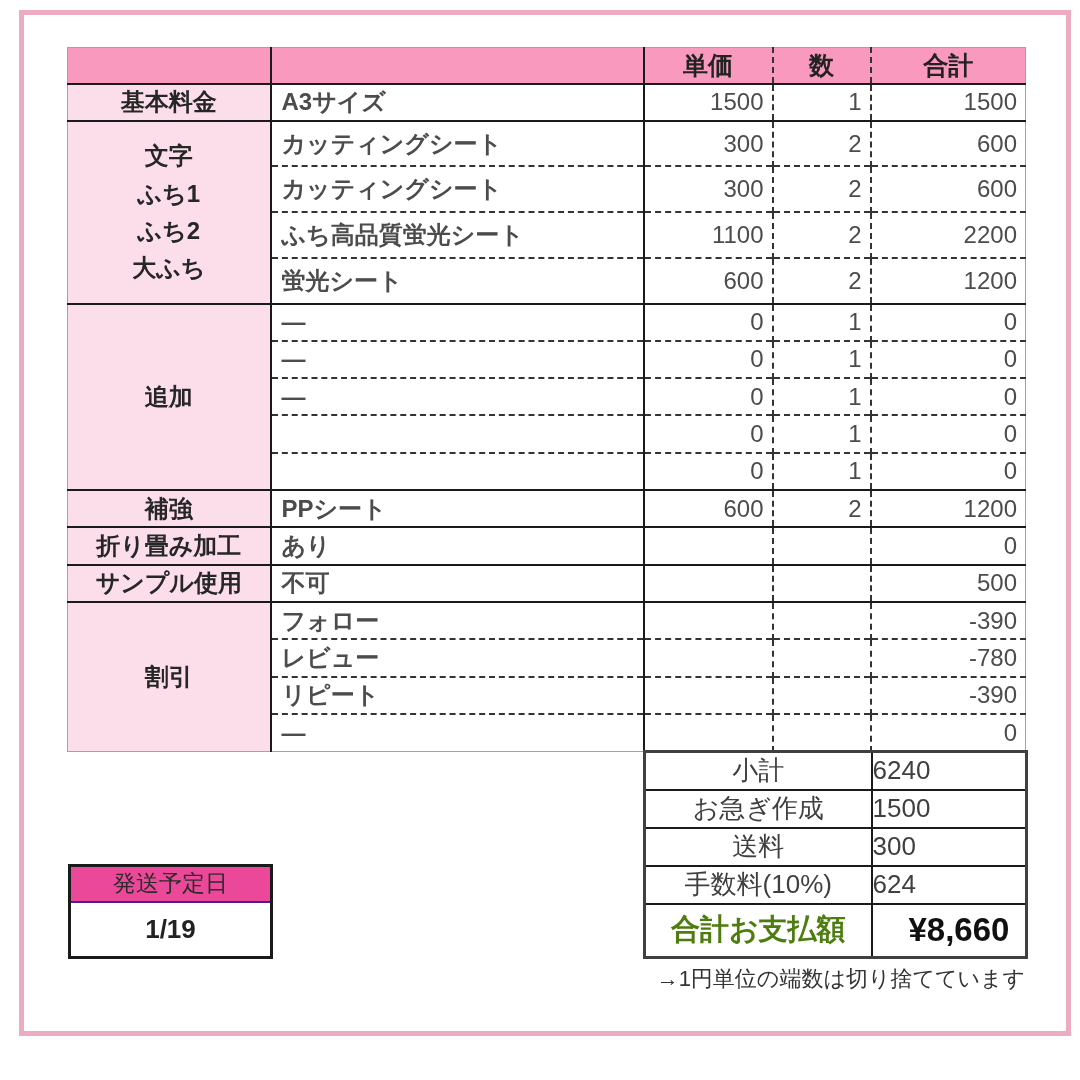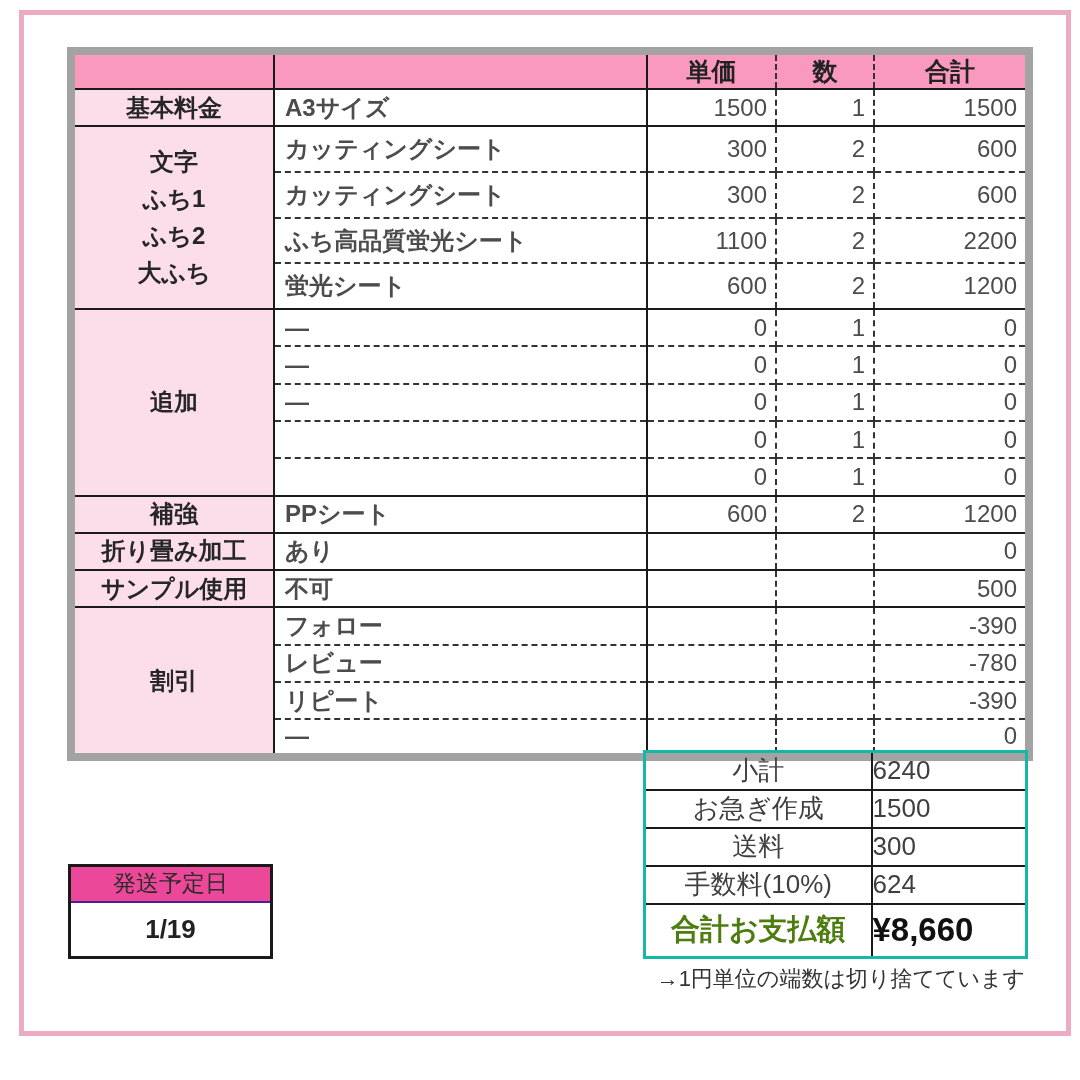--- a/index.html
+++ b/index.html
@@ -7,48 +7,48 @@
               font-family:"Liberation Sans","DejaVu Sans",sans-serif; }
   body { position:relative; }
 
   
   .frame { position:absolute; left:19px; top:10px; width:1052px; height:1026px;
            border:5px solid #edaac3; background:#ffffff; }
 
   
   table { border-collapse:collapse; table-layout:fixed; }
   .main-table { position:absolute; left:67px; top:47px; width:958px; height:672px;
-                border:8px solid #a3a3a3; }
+                border:1px solid #a3a3a3; }
   .main-table tr { height:37.3px; }
   .main-table tr.head { height:36px; }
   .main-table th { background:#f999be; font-weight:bold; font-size:25px; color:#222222;
                    border-bottom:2px solid #1a1a1a; text-align:center; }
   .main-table td { font-size:24px; overflow:hidden; white-space:nowrap; }
   .lab  { background:#fbdeea; font-weight:bold; text-align:center; color:#262626;
           border-right:2px solid #1a1a1a; }
   .lab.multi { vertical-align:top; padding:16px;margin-left:20px; }
   .ll { height:37.2px; display:flex; align-items:center; justify-content:center; }
   .desc { text-align:left; padding-left:10px; color:#4c4c4c;font-weight:bold; }
   .num  { text-align:right; padding-right:8px; color:#4c4c4c; }
   .bls { border-left:2px solid #1a1a1a; }   
   .bld { border-left:2px dashed #333333; }  
   tr.g > td { border-top:2px solid #1a1a1a; }   
   tr.s > td { border-top:2px dashed #333333; }  
 
   
   .summary-table { position:absolute; left:643px; top:750px; width:382px; height:208px;
-                   border:3px solid #14b8a6; }
+                   border:3px solid #404040; }
   .summary-table tr { height:38px; }
   .summary-table tr.tot { height:54px; }
   .summary-table td { border-top:2px solid #1a1a1a; font-size:26px; color:#3f3f3f; }
   .summary-table tr:first-child td { border-top:none; }
   .sl { text-align:center; }
   .sv { text-align:left; padding-right:10px; border-left:2px solid #1a1a1a; }
   tr.tot .sl { font-weight:bold; font-size:29px; color:#4d7c0f; }
-  tr.tot .sv { font-weight:bold; font-size:33px; color:#111111; }
+  tr.tot .sv { font-weight:bold; font-size:33px; color:#111111;padding-left:36px; }
 
   .note { position:absolute; left:643px; top:964px; width:382px; text-align:right;
           font-size:22px; color:#333333; }
 
   
   .ship-table { position:absolute; left:68px; top:864px; width:205px;
                 border:3px solid #1a1a1a; }
   .ship-table td { text-align:center; }
   .ship-head { height:36px; background:#ec4899; font-size:23px; color:#2b2b2b;
                border-bottom:2px solid #4c1d95; }

